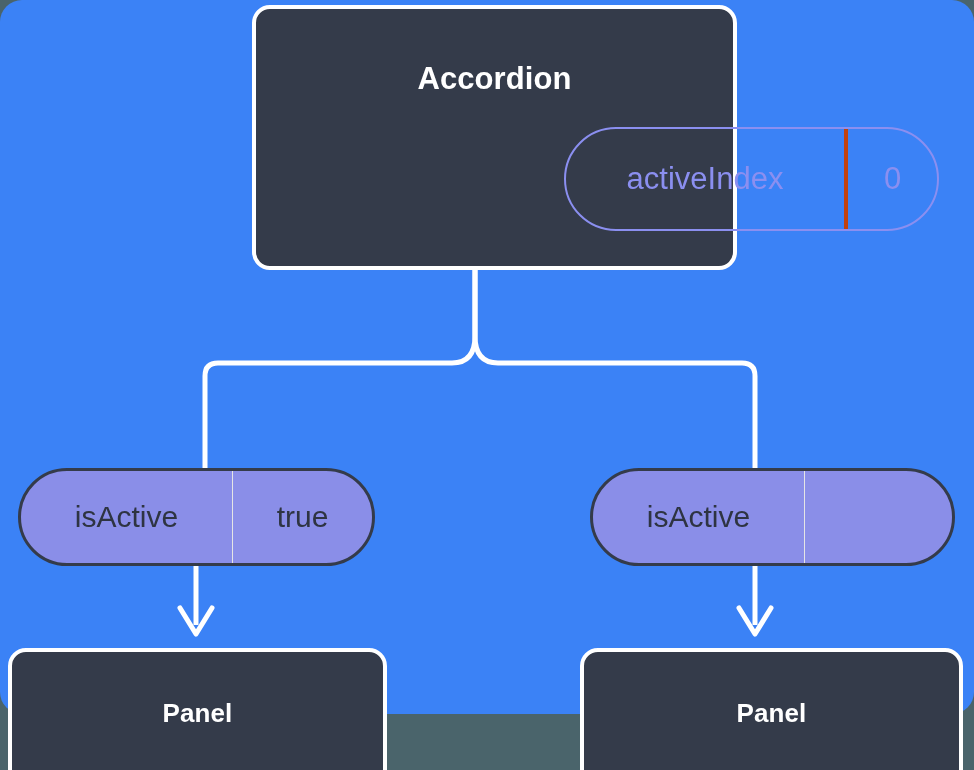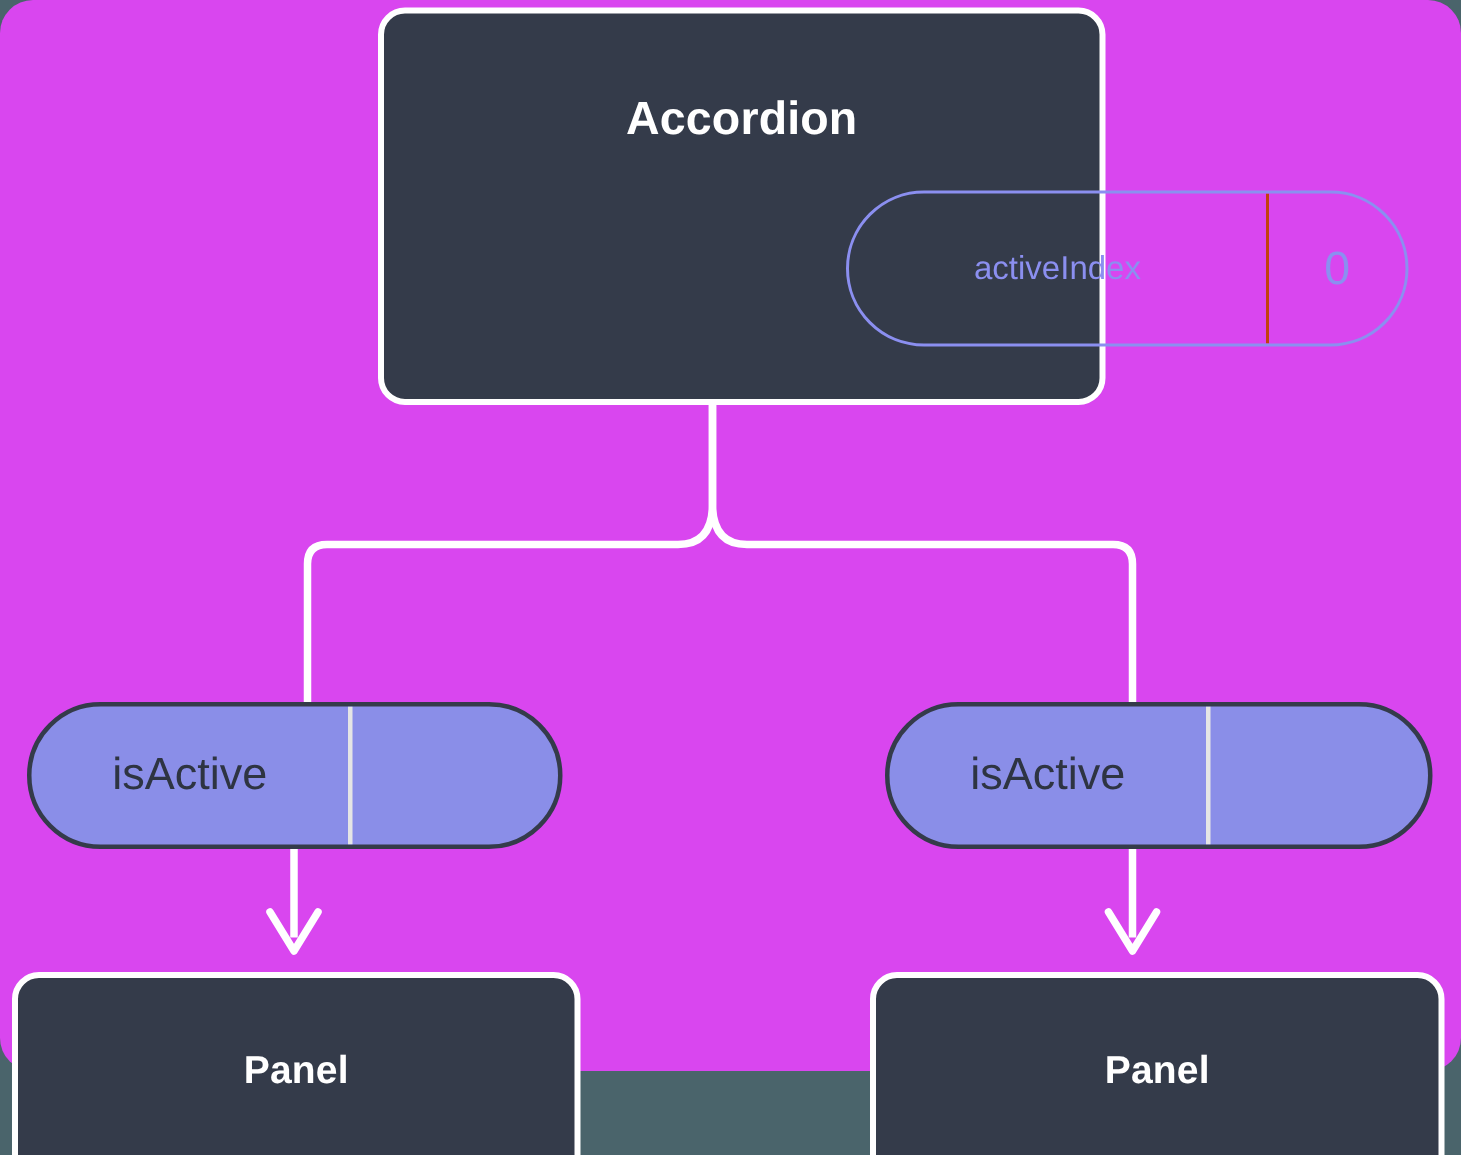--- a/index.html
+++ b/index.html
@@ -10,21 +10,21 @@
     width: 974px;
     height: 770px;
     overflow: hidden;
     font-family: "Liberation Sans", sans-serif;
     background: #4a646b;
   }
   #stage {
     position: relative;
     width: 974px;
     height: 714px;
-    background: #d946ef;
+    background: #3b82f6;
     border-radius: 22px;
   }
 
   
   #connectors {
     position: absolute;
     left: 0;
     top: 0;
     width: 974px;
     height: 770px;
@@ -97,43 +97,43 @@
     left: 308px;
     top: 118px;
     width: 375px;
     height: 104px;
     background: transparent;
     border: 2px solid #8b8ff0;
   }
   #pill-activeindex .pill-key {
     width: 278px;
     color: #8b8ff0;
-    font-size: 22px;
-    border-right: 2px solid #c2410c;
+    font-size: 31px;
+    border-right: 4px solid #c2410c;
   }
   #pill-activeindex .pill-val {
     flex: 1;
     color: #8b8ff0;
     font-size: 31px;
   }
 
   
   .pill-filled {
     top: 468px;
     height: 98px;
     background: #8a8ee8;
     border: 3px solid #343b4a;
   }
   .pill-filled .pill-key,
   .pill-filled .pill-val {
     color: #2e3442;
     font-size: 30px;
   }
   .pill-filled .pill-key {
-    border-right: 3px solid #e5e5e5;
+    border-right: 1px solid #e5e5e5;
     text-align: right;
   }
 
   #pill-left  { left: 18px;  width: 357px; }
   #pill-left  .pill-key { width: 211px; }
   #pill-left  .pill-val { flex: 1; }
 
   #pill-right { left: 590px; width: 365px; }
   #pill-right .pill-key { width: 211px; }
   #pill-right .pill-val { flex: 1; }
@@ -173,20 +173,21 @@
     <div class="card-title">Accordion</div>
 
     <div class="pill" id="pill-activeindex">
       <span class="pill-key">activeIndex</span>
       <span class="pill-val">0</span>
     </div>
   </div>
 
   <div class="pill pill-filled" id="pill-left">
     <span class="pill-key">isActive</span>
+    <span class="pill-val">true</span>
   </div>
 
   <div class="pill pill-filled" id="pill-right">
     <span class="pill-key">isActive</span>
   </div>
 
   <div class="card panel-card" id="panel-left">
     <div class="card-title">Panel</div>
   </div>
 

